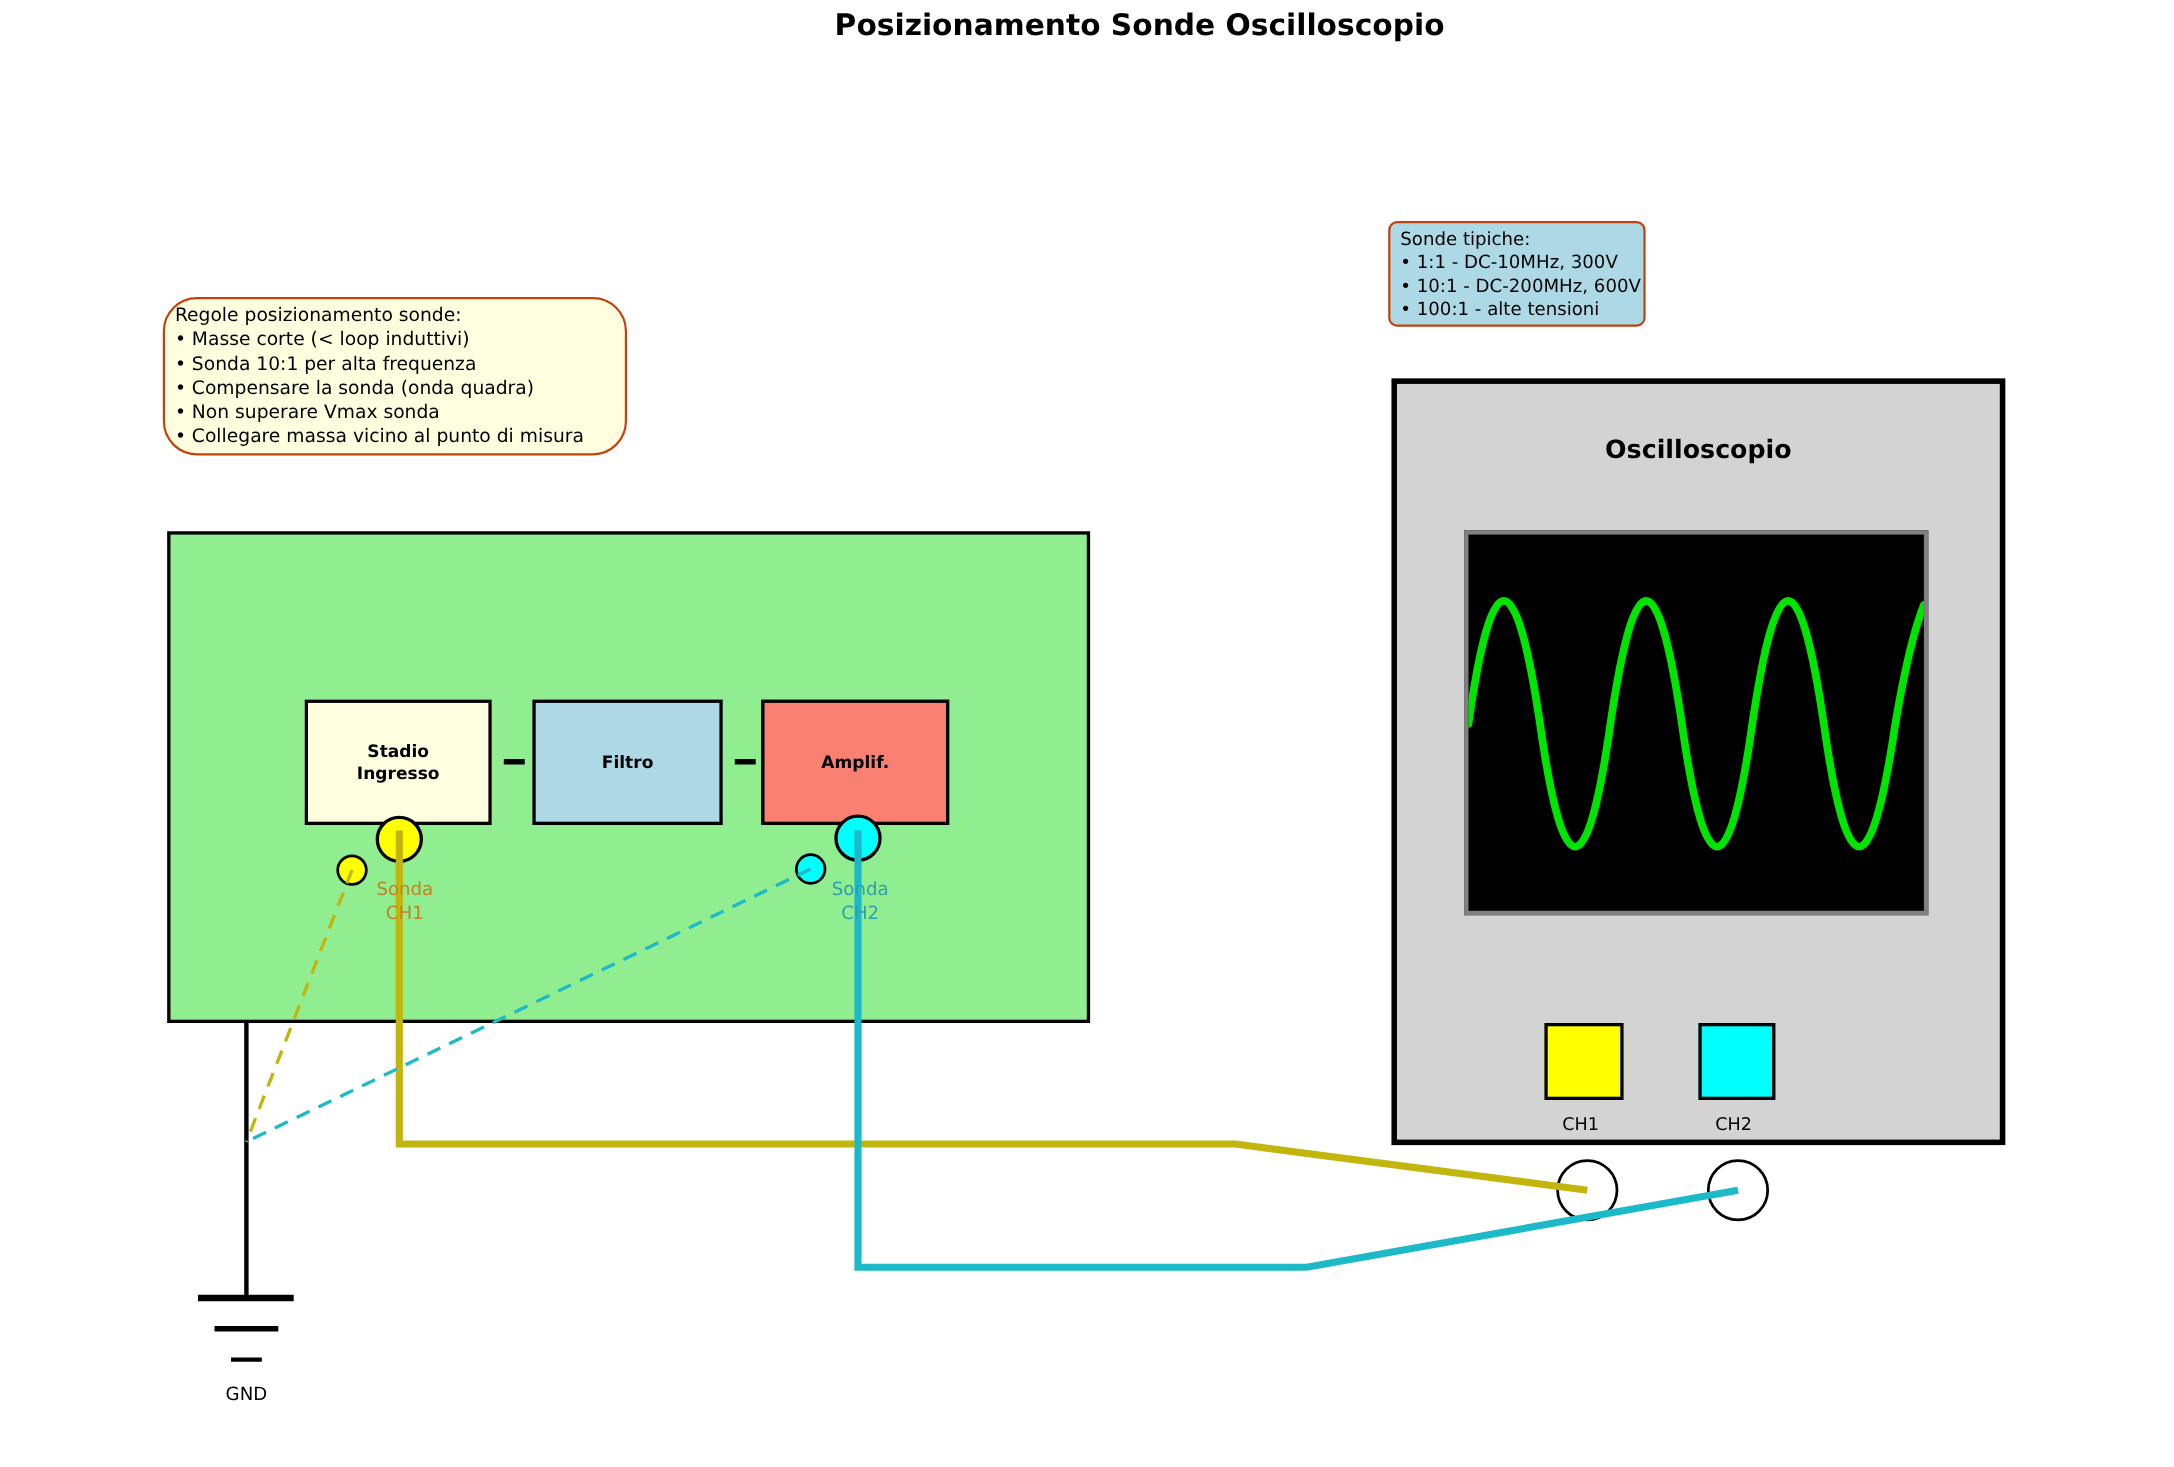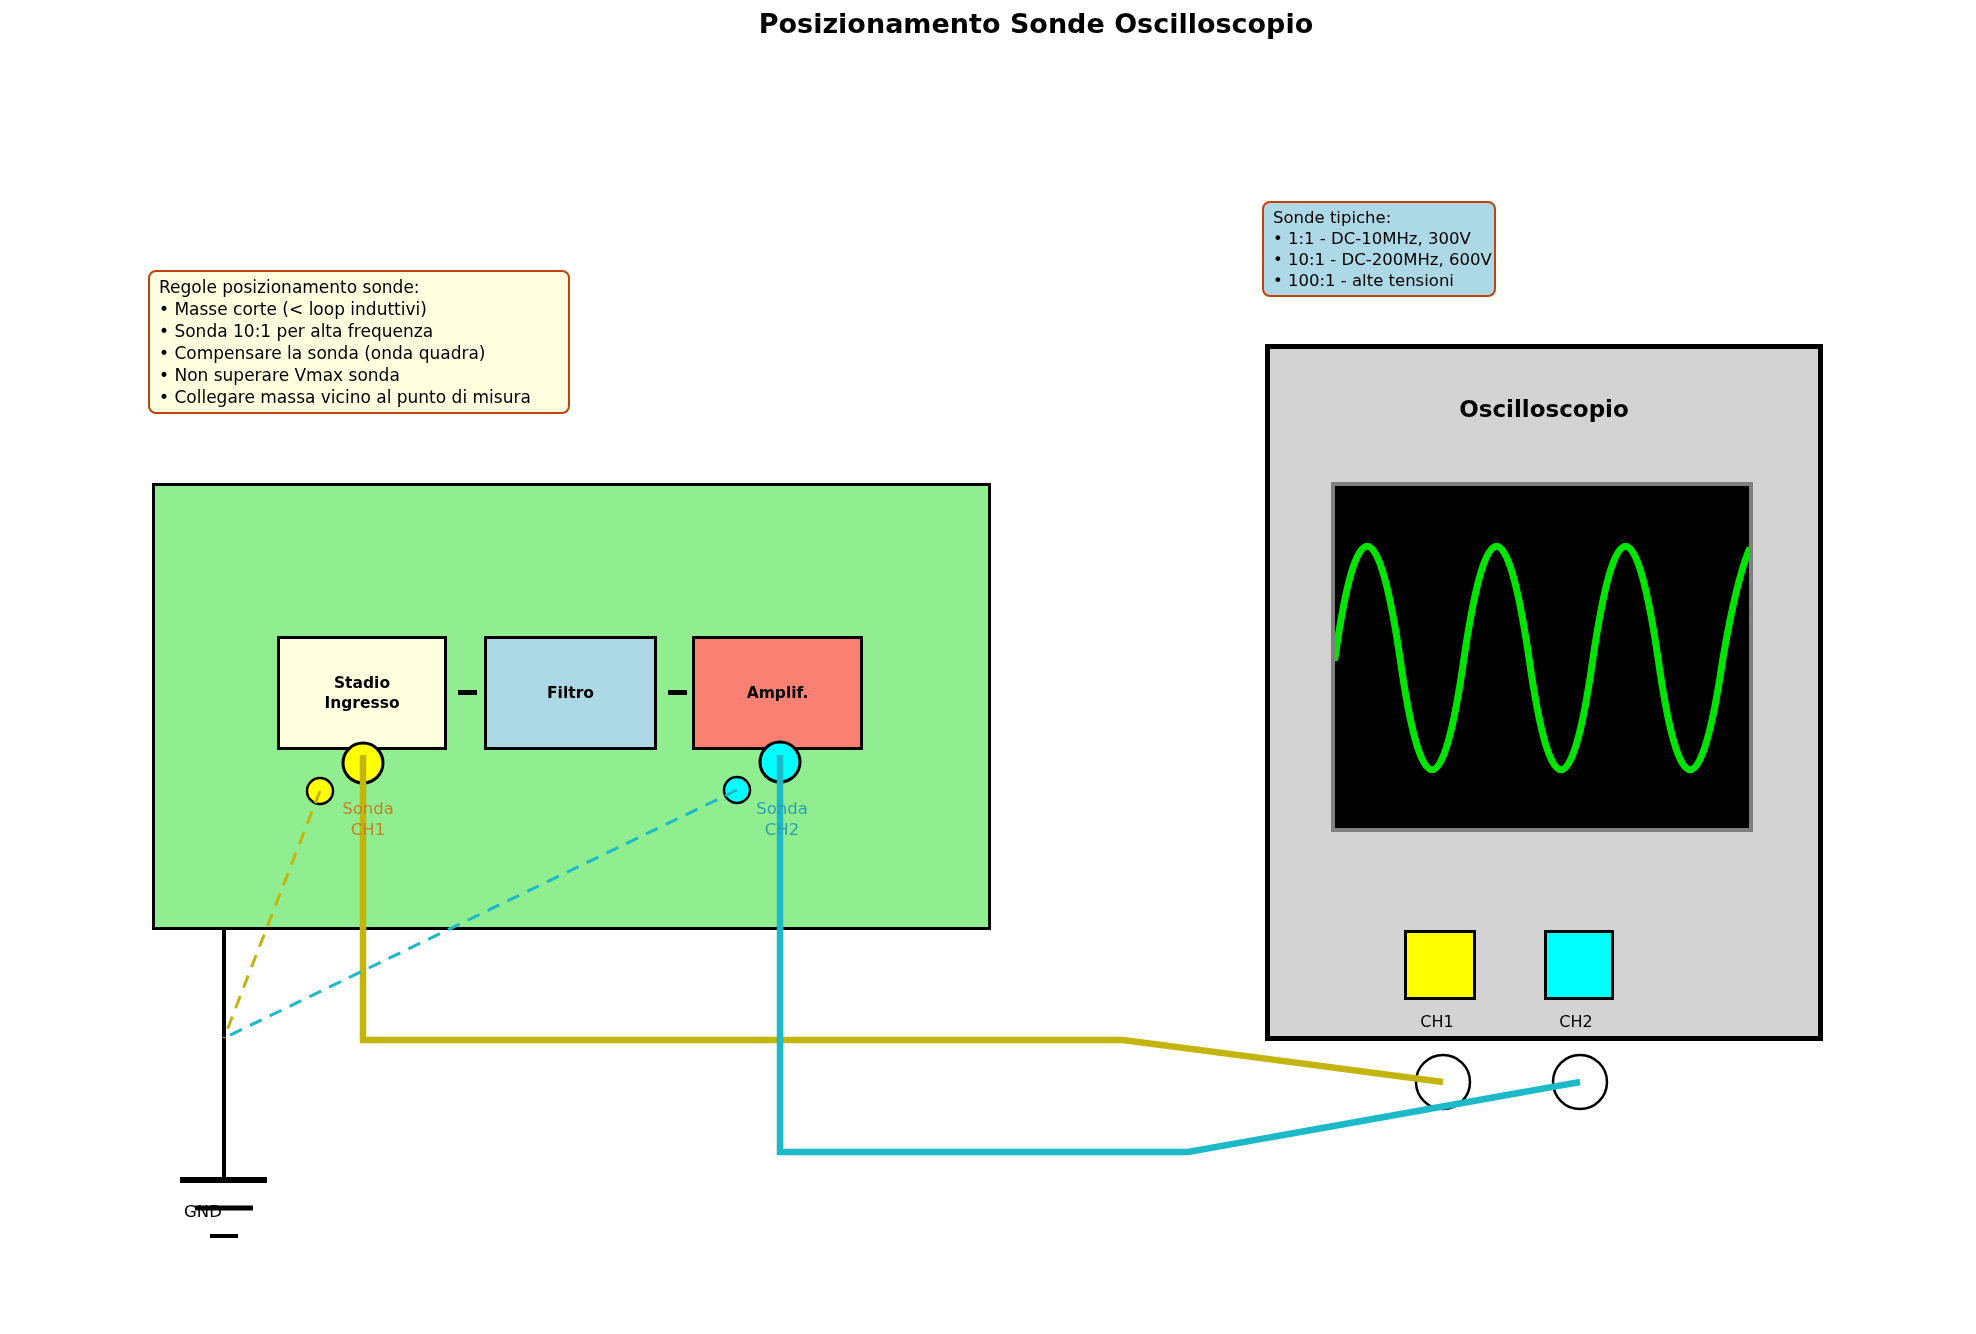--- a/index.html
+++ b/index.html
@@ -7,21 +7,21 @@
     position:relative;width:1976px;height:1334px;background:#ffffff;
     font-family:"DejaVu Sans","Liberation Sans",sans-serif;overflow:hidden;
   }
   .abs{position:absolute;}
   
   #page-title{left:0;top:8px;width:1976px;text-align:center;
     font-size:27px;font-weight:bold;color:#000;margin-left:48px;}
   
   .notebox{border:2px solid #c2410c;border-radius:8px;font-size:17px;line-height:22px;
     padding:4px 9px;color:#000;white-space:nowrap;}
-  #rules-note{left:148px;top:270px;width:400px;background:#FFFFE0;}
+  #rules-note{left:148px;top:270px;width:400px;background:#FFFFE0;border-radius:31px;}
   #probes-note{left:1262px;top:201px;width:212px;background:#ADD8E6;font-size:16.5px;line-height:21px;}
   
   #circuit-box{left:152px;top:483px;width:833px;height:441px;background:#90EE90;border:3px solid #000;}
   #circuit-title{left:152px;top:555px;width:839px;text-align:center;font-size:23px;font-weight:bold;color:#000;}
   .block{border:3px solid #000;display:flex;flex-direction:column;justify-content:center;align-items:center;
     font-size:15.5px;font-weight:bold;line-height:20px;text-align:center;color:#000;}
   #block-stadio{left:277px;top:636px;width:164px;height:108px;background:#FFFFE0;}
   #block-filtro{left:484px;top:636px;width:167px;height:108px;background:#ADD8E6;}
   #block-amplif{left:692px;top:636px;width:165px;height:108px;background:#FA8072;}
   .connector-dash{background:#000;width:19px;height:5px;}
@@ -36,21 +36,21 @@
   #scope-title{left:1265px;top:396px;width:558px;text-align:center;font-size:23px;font-weight:bold;color:#000;}
   #scope-screen{left:1331px;top:482px;width:414px;height:342px;background:#000;border:4px solid #808080;}
   #scope-screen svg{display:block;}
   .ch-square{border:3px solid #000;}
   #ch1-square{left:1404px;top:930px;width:66px;height:64px;background:#FFFF00;}
   #ch2-square{left:1544px;top:930px;width:64px;height:64px;background:#00FFFF;}
   .ch-label{width:72px;text-align:center;font-size:16px;color:#000;}
   #ch1-label{left:1401px;top:1012px;}
   #ch2-label{left:1540px;top:1012px;}
   
-  #gnd-label{left:184px;top:1202px;width:80px;font-size:16.5px;color:#000;}
+  #gnd-label{left:184px;top:1258px;width:80px;text-align:center;font-size:16.5px;color:#000;}
   
   #wires{left:0;top:0;width:1976px;height:1334px;pointer-events:none;}
 </style>
 </head>
 <body>
 
 <div id="canvas">
 
   <div class="abs" id="page-title">Posizionamento Sonde Oscilloscopio</div>
 

